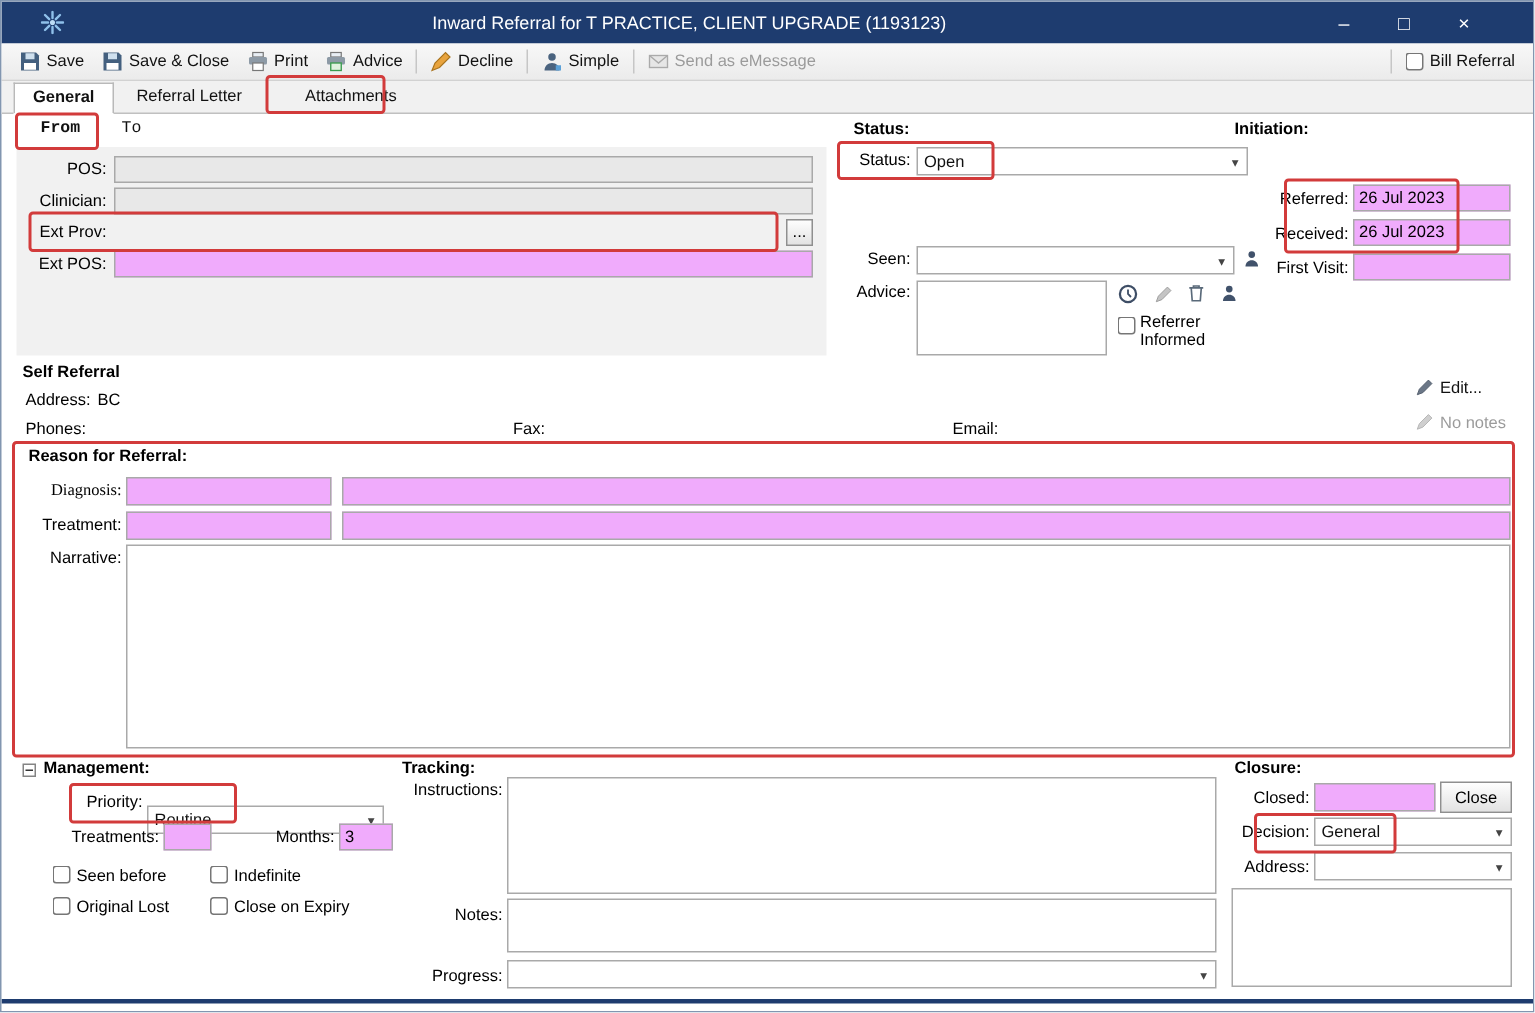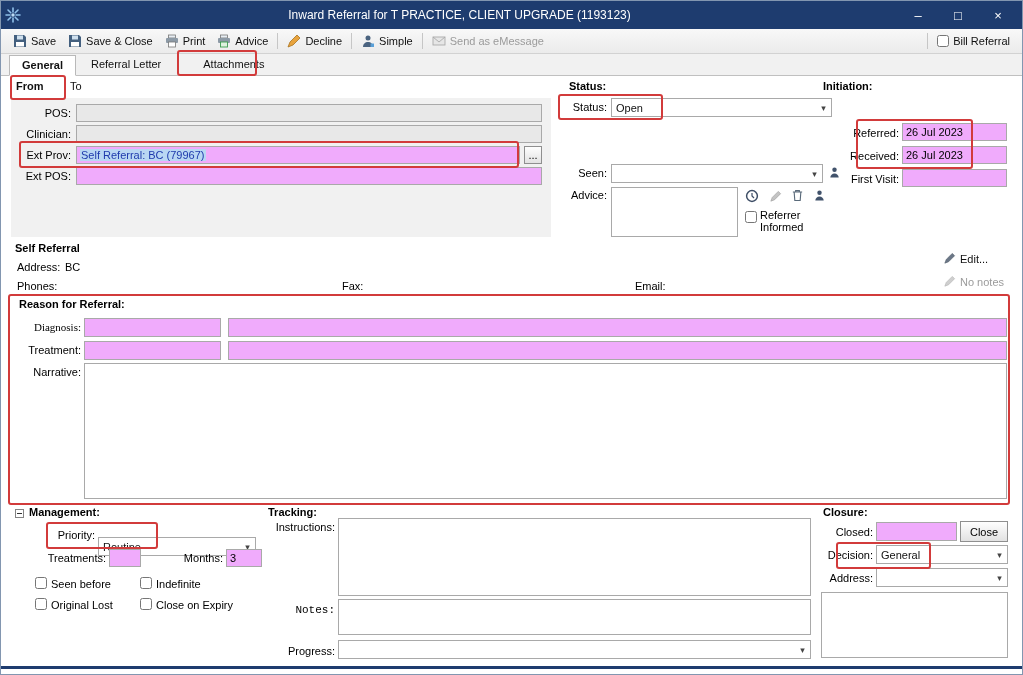--- a/index.html
+++ b/index.html
@@ -23,41 +23,41 @@
              justify-content:center; color:#444; font-size:9px; }
   .btn { position:absolute; border:1px solid #8f8f8f; background:linear-gradient(#fefefe,#e2e2e2);
          display:flex; align-items:center; justify-content:center; font-size:11px; color:#000; }
   .cb { position:absolute; width:12px; height:12px; margin:0; }
   .annot { position:absolute; border:2px solid #d23b3b; border-radius:3px;
            pointer-events:none; z-index:50; background:transparent; }
   .icon { display:inline-flex; align-items:center; justify-content:center; }
 
   
   #titlebar { position:absolute; left:0; top:0; width:100%; height:28px; background:#1e3c6f;
-              color:#fff; display:flex; align-items:center; padding:0 4px; }
+              color:#fff; display:flex; align-items:center; padding:0 26px; }
   #titlebar .title { flex:1; text-align:center; font-size:12px; }
   #titlebar .wctl { width:40px; text-align:center; font-size:13px; cursor:default; }
 
   
   #toolbar { position:absolute; left:0; top:28px; width:100%; height:25px;
              background:linear-gradient(#f8f8f8,#ebebeb); border-bottom:1px solid #d2d2d2;
              display:flex; align-items:center; padding:0 6px; }
   .titem { display:flex; align-items:center; gap:4px; padding:2px 6px; white-space:nowrap; }
   .tsep { width:1px; height:16px; background:#c6c6c6; margin:0 3px; }
   .disabled { color:#9b9b9b; }
   #toolbar .spacer { flex:1; }
 
   
   #tabstrip { position:absolute; left:0; top:53px; width:100%; height:22px; background:#f1f1f1;
               border-bottom:1px solid #c0c0c0; display:flex; align-items:flex-end; padding-left:8px; }
   .tab { padding:3px 12px 4px; margin-right:2px; border:1px solid transparent; }
   .tab.active { background:#fff; border:1px solid #b9b9b9; border-bottom-color:#fff;
                 margin-bottom:-1px; font-weight:bold; }
 
-  .subtab { position:absolute; font-size:11px; padding:2px 3px; }
+  .subtab { position:absolute; font-size:11px; padding:2px 14px;font-family:Liberation Mono, monospace; }
   .subtab.active { font-weight:bold; }
 
   .panel { position:absolute; background:#f1f1f1; }
   .selhl { background:#b9d7f3; color:#1f3bad; padding:0 1px; white-space:nowrap; }
   .gray { color:#9b9b9b; }
 </style>
 </head>
 <body>
 
 <div id="window">
@@ -166,23 +166,20 @@
   <span class="subtab" style="left:66px;top:77px;">To</span>
   <div class="panel" style="left:10px;top:97px;width:540px;height:139px;"></div>
 
   <span class="lbl r" style="left:8px;top:106px;width:62px;">POS:</span>
   <input class="fld dis" style="left: 75px; top: 103px; width: 466px; height: 18px;" disabled="" value="">
 
   <span class="lbl r" style="left:8px;top:127px;width:62px;">Clinician:</span>
   <input class="fld dis" style="left: 75px; top: 124px; width: 466px; height: 18px;" disabled="" value="">
 
   <span class="lbl r" style="left:8px;top:148px;width:62px;">Ext Prov:</span>
-  <div class="fld" style="left:75px;top:145px;width:444px;height:18px;display:flex;align-items:center;">
-    <span class="selhl">Self Referral: BC (79967)</span>
-  </div>
   <div class="btn" style="left:523px;top:145px;width:18px;height:18px;">...</div>
 
   <span class="lbl r" style="left:8px;top:169px;width:62px;">Ext POS:</span>
   <input class="fld" style="left: 75px; top: 166px; width: 466px; height: 18px;" value="">
 
   <span class="hdg" style="left:568px;top:79px;">Status:</span>
   <span class="lbl r" style="left:540px;top:100px;width:66px;">Status:</span>
   <div class="dd" style="left:610px;top:97px;width:221px;height:19px;">
     <span class="val">Open</span>
     <span class="arr">▾</span>
@@ -289,21 +286,21 @@
   <input type="checkbox" class="cb" style="left: 139px; top: 576px;">
   <span class="lbl" style="left:155px;top:577px;">Indefinite</span>
   <input type="checkbox" class="cb" style="left: 34px; top: 597px;">
   <span class="lbl" style="left:50px;top:598px;">Original Lost</span>
   <input type="checkbox" class="cb" style="left: 139px; top: 597px;">
   <span class="lbl" style="left:155px;top:598px;">Close on Expiry</span>
 
   <span class="hdg" style="left:267px;top:505px;">Tracking:</span>
   <span class="lbl r" style="left:260px;top:520px;width:74px;">Instructions:</span>
   <div class="ta" style="left:337px;top:517px;width:473px;height:78px;"></div>
-  <span class="lbl r" style="left:260px;top:603px;width:74px;font-family:Liberation Mono, monospace;">Notes:</span>
+  <span class="lbl r" style="left:260px;top:603px;width:74px;">Notes:</span>
   <div class="ta" style="left:337px;top:598px;width:473px;height:36px;"></div>
   <span class="lbl r" style="left:260px;top:644px;width:74px;">Progress:</span>
   <div class="dd" style="left:337px;top:639px;width:473px;height:19px;">
     <span class="val"></span>
     <span class="arr">▾</span>
   </div>
 
   <span class="hdg" style="left:822px;top:505px;">Closure:</span>
   <span class="lbl r" style="left:814px;top:525px;width:58px;">Closed:</span>
   <input class="fld" style="left: 875px; top: 521px; width: 81px; height: 19px;" value="">

